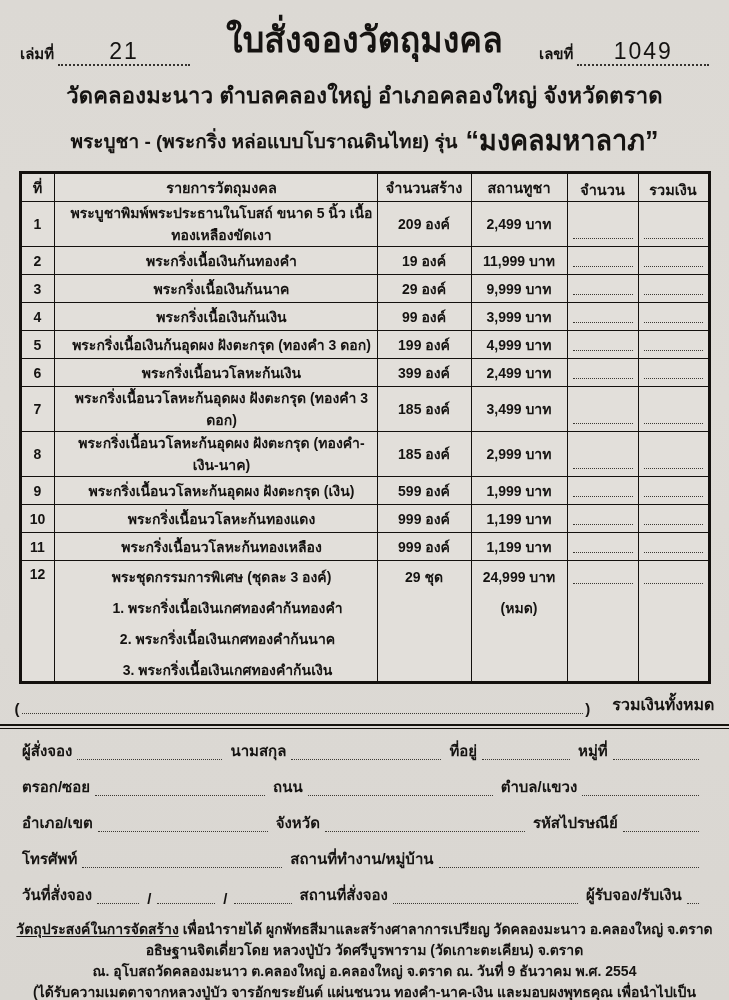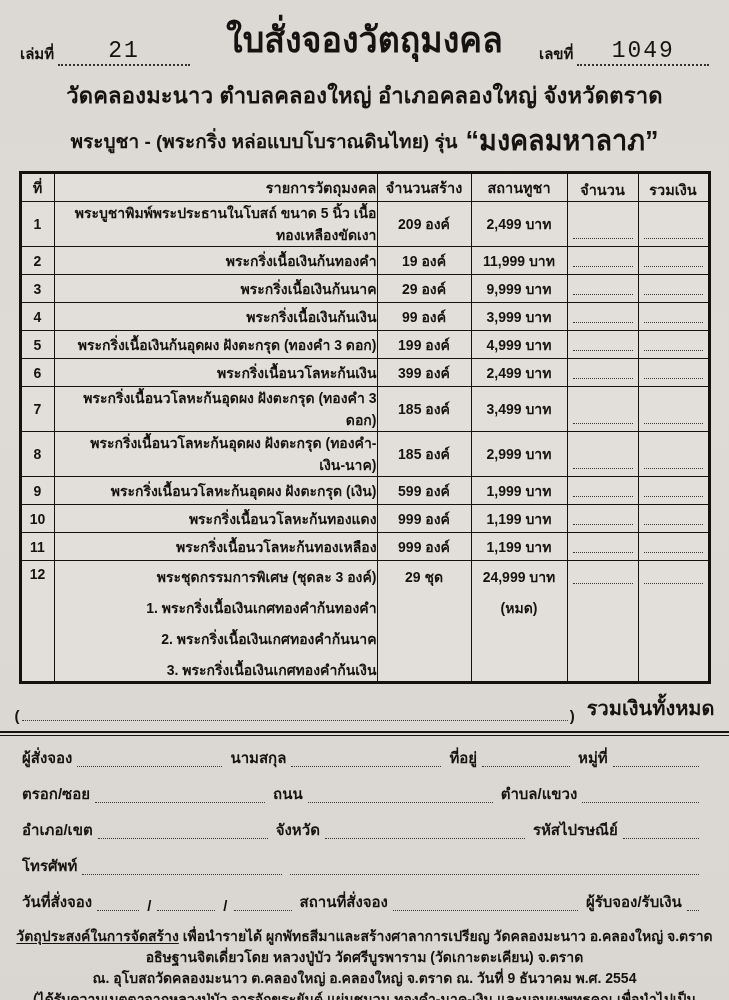--- a/index.html
+++ b/index.html
@@ -12,54 +12,54 @@
     -webkit-font-smoothing: antialiased;
   }
   .page { width: 729px; height: 1000px; padding: 6px 14px 0; overflow: hidden;
           background: linear-gradient(180deg,#dcd9d4 0%,#dedbd6 40%,#d9d6d1 100%); }
 
   
   .hdr { display: flex; align-items: flex-end; justify-content: space-between; padding: 6px 6px 0; }
   .hdr-field { display: flex; align-items: flex-end; width: 170px; }
   .hdr-label { font-size: 15px; margin-right: 4px; white-space: nowrap; }
   .hdr-val { flex: 1; text-align: center; border-bottom: 2px dotted #35322e;
-             font-family: Liberation Mono, monospace; font-weight: 400;
+             font-family: Liberation Sans, sans-serif; font-weight: 400;
              font-size: 23px; line-height: 1.0; padding-bottom: 1px; letter-spacing: 2px; }
   .doc-title { font-size: 34px; font-weight: 800; letter-spacing: 0; white-space: nowrap;
                transform: scaleY(1.05); padding: 0 6px; }
   .temple-line { text-align: center; font-size: 22px; font-weight: 800; margin-top: 12px;
                  letter-spacing: .2px; }
   .subtitle { text-align: center; margin-top: 6px; font-size: 19px; font-weight: 800;
               display: flex; align-items: center; justify-content: center; gap: 8px; }
   .subtitle .series { font-size: 27px; font-weight: 800; transform: scaleY(1.05); }
 
   
   table { width: 688px; margin: 9px auto 0; border-collapse: collapse;
           border: 3px solid #14110e; background: #e2dfda; table-layout: fixed; }
   th, td { border: 1.6px solid #14110e; font-size: 14px; font-weight: 700; }
   th { height: 29px; text-align: center; font-size: 14.5px; }
   td { height: 28px; }
   .c-no   { width: 34px;  text-align: center; }
-  .c-item { width: 323px; text-align: right; padding-left: 12px; }
+  .c-item { width: 323px; text-align: center; padding-left: 12px; }
   .c-made { width: 94px;  text-align: center; }
   .c-price{ width: 96px;  text-align: center; }
   .c-dot  { width: 71px;  vertical-align: bottom; }
   .dl { display: block; border-bottom: 1.6px dotted #3c3933; margin: 0 5px 7px; height: 2px; }
   .v-top { vertical-align: top; padding-top: 5px; }
   .v-top .dl { margin-top: 16px; }
   .c-item12 { vertical-align: top; padding-top: 5px; }
   .c-item12 .sub { padding-left: 12px; margin-top: 9px; font-weight: 700; }
   .sold { text-align: center; margin-top: 9px; }
 
   
   .total-row { width: 700px; margin: 8px auto 0; display: flex; align-items: flex-end;
                font-size: 15px; font-weight: 800; }
   .total-row .paren { font-weight: 700; }
   .total-row .dots { flex: 1; border-bottom: 1.8px dotted #3c3933; height: 3px; margin: 0 2px 3px; }
-  .total-row .tlabel { margin-left: 12px; font-size: 20px; }
+  .total-row .tlabel { margin-left: 22px; font-size: 16px; }
   .dbl-rule { margin: 7px -14px 0; border-top: 2.5px solid #17140f; border-bottom: 1.5px solid #17140f; height: 5px; }
 
   
   .form { padding: 10px 8px 0; }
   .frow { display: flex; align-items: flex-end; margin-bottom: 12px; font-size: 15px; }
   .flabel { white-space: nowrap; margin-right: 5px; }
   .fill { border-bottom: 1.6px dotted #3c3933; height: 3px; align-self: flex-end;
           margin: 0 8px 3px 0; }
   .grow { flex: 1; }
   .w145 { width: 145px; } .w150 { width: 150px; } .w90 { width: 88px; }
@@ -294,20 +294,21 @@
       <span class="flabel">อำเภอ/เขต</span>
         <span class="fill w170"></span>
       <span class="flabel">จังหวัด</span>
         <span class="fill w200"></span>
       <span class="flabel">รหัสไปรษณีย์</span>
         <span class="fill grow"></span>
     </div>
     <div class="frow">
       <span class="flabel">โทรศัพท์</span>
         <span class="fill w200"></span>
+      <span class="flabel">สถานที่ทำงาน/หมู่บ้าน</span>
         <span class="fill grow"></span>
     </div>
     <div class="frow">
       <span class="flabel">วันที่สั่งจอง</span>
         <span class="fill w45"></span>
       <span class="slash">/</span>
         <span class="fill w60"></span>
       <span class="slash">/</span>
         <span class="fill w60"></span>
       <span class="flabel">สถานที่สั่งจอง</span>

